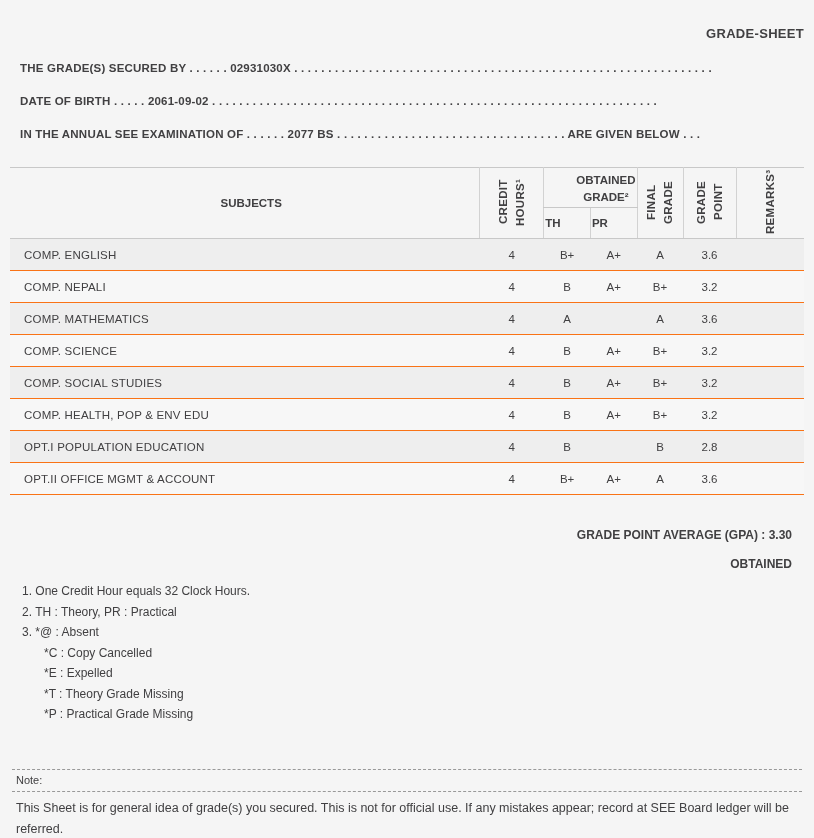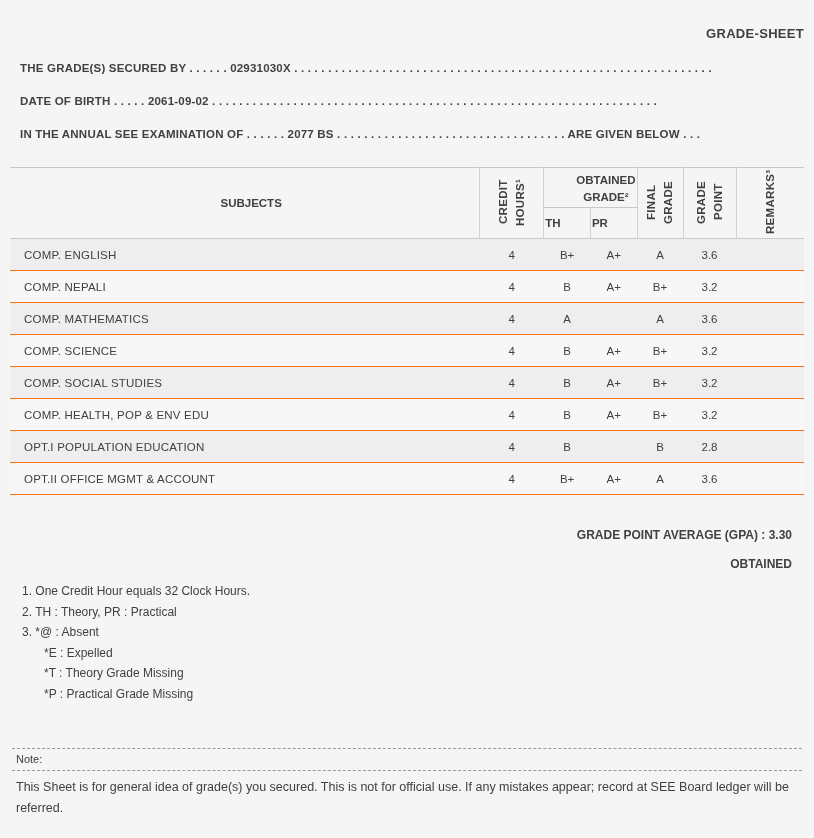--- a/index.html
+++ b/index.html
@@ -204,20 +204,21 @@
       <span>GRADE POINT AVERAGE (GPA) :</span>
       <span>3.30</span>
     </div>
     <div class="status-line">OBTAINED</div>
   </div>
 
   <div class="footnotes">
     <div class="fn-line">1. One Credit Hour equals 32 Clock Hours.</div>
     <div class="fn-line">2. TH : Theory, PR : Practical</div>
     <div class="fn-line">3. *@ : Absent</div>
+    <div class="fn-line indent">*C : Copy Cancelled</div>
     <div class="fn-line indent">*E : Expelled</div>
     <div class="fn-line indent">*T : Theory Grade Missing</div>
     <div class="fn-line indent">*P : Practical Grade Missing</div>
   </div>
 
   <div class="note-block">
     <div class="note-sep"></div>
     <div class="note-label">Note:</div>
     <div class="note-sep"></div>
     <p class="note-text">This Sheet is for general idea of grade(s) you secured. This is not for official use. If any mistakes appear; record at SEE Board ledger will be referred.</p>

